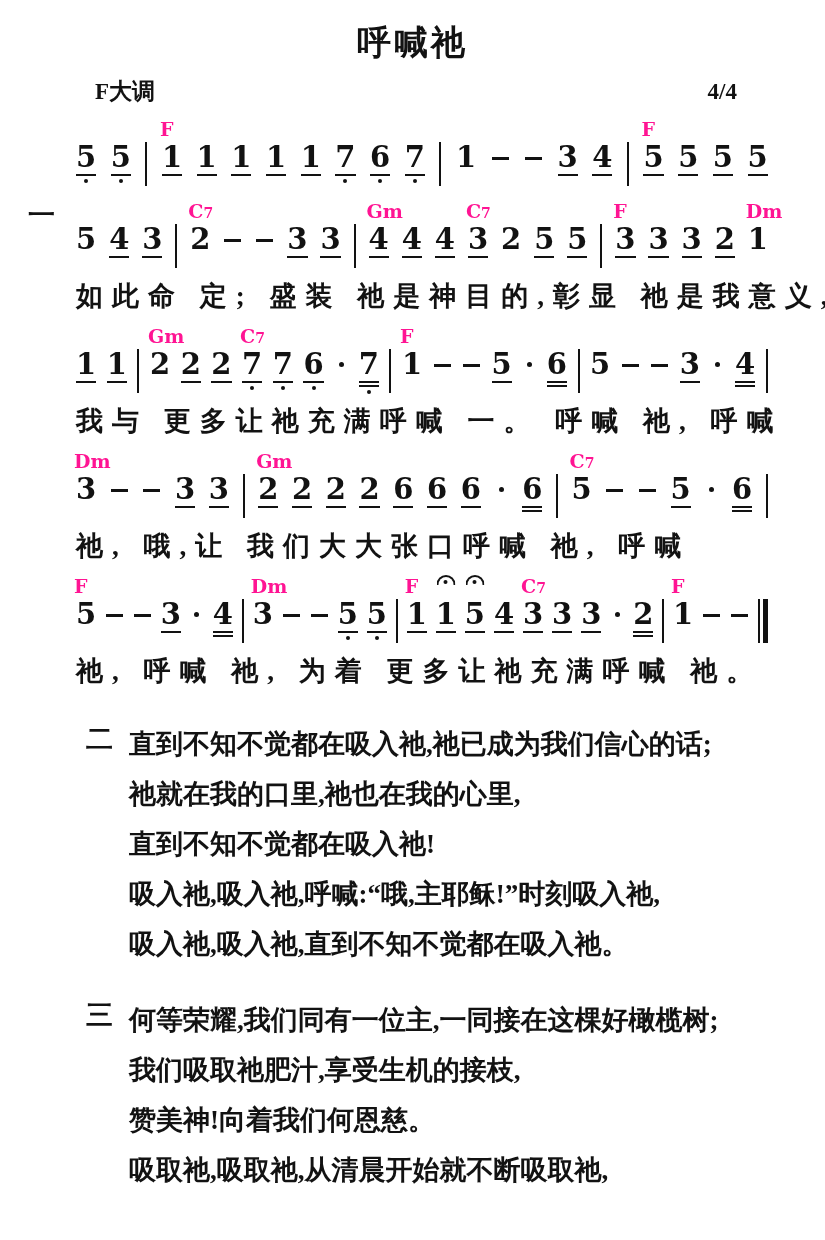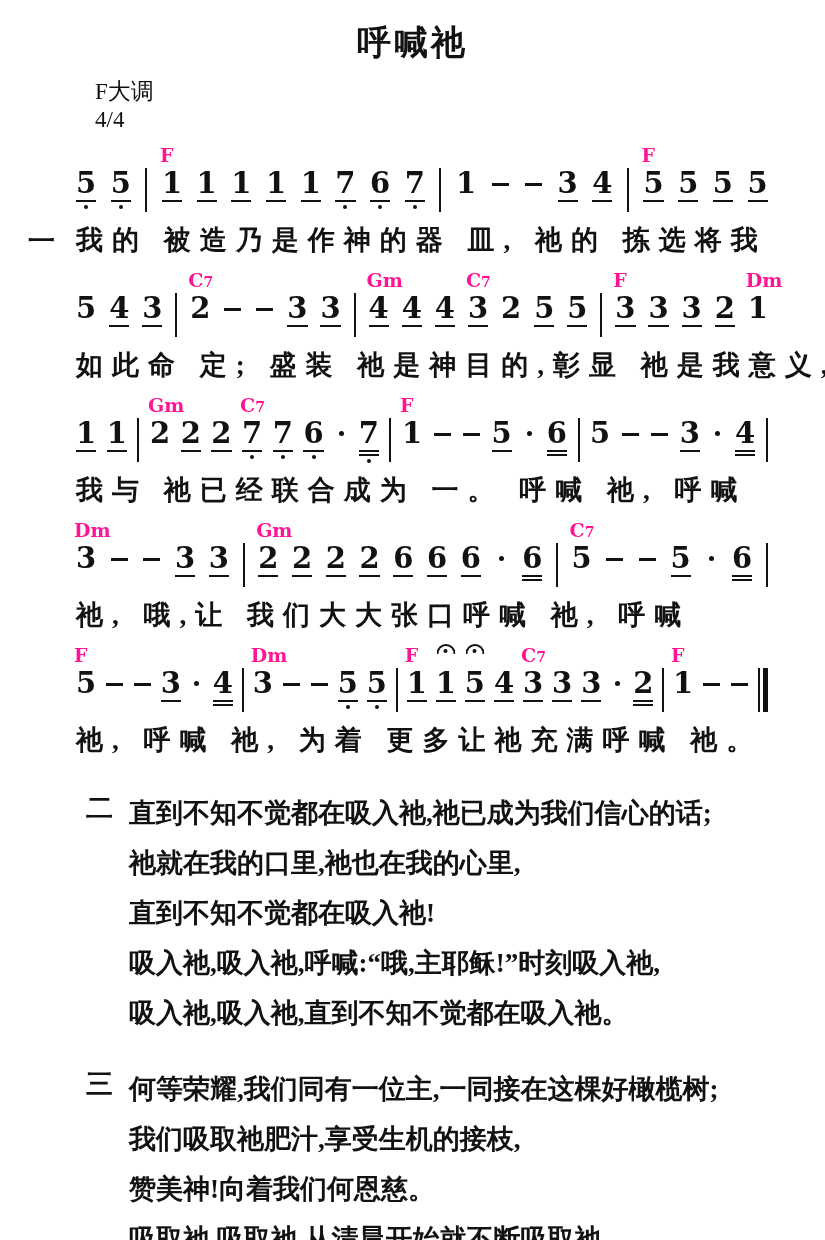--- a/index.html
+++ b/index.html
@@ -8,21 +8,21 @@
     font-family:"Liberation Serif","DejaVu Serif",serif;
     overflow:hidden; position:relative;
   }
   
   .title {
     text-align:center; font-size:34px; font-weight:700;
     padding-top:20px; letter-spacing:3px;
   }
   .meta-row {
     display:flex; justify-content:space-between; align-items:baseline;
-    margin:10px 88px 4px 95px; font-size:23px; font-weight:400;flex-direction:column;
+    margin:10px 88px 4px 95px; font-size:23px; font-weight:700;
   }
   
   .systems { margin-top:2px; }
   .system { margin-top:8px; }
   .music-line {
     display:flex; justify-content:space-between; align-items:flex-start;
     width:692px; margin-left:76px; padding-top:27px; position:relative;
   }
   .tok { position:relative; display:flex; flex-direction:column; align-items:center; min-width:14px; }
   .num {
@@ -191,21 +191,21 @@
             <span class="ul"></span>
           </span>
         </span>
         <span class="tok">
           <span class="num">5</span>
           <span class="under">
             <span class="ul"></span>
           </span>
         </span>
       </div>
-      <div class="lyric-line"><span class="sysmark">一</span><span class="lyr">我的 被造乃是作神的器 皿, 祂的 拣选将我</span></div>
+      <div class="lyric-line"><span class="sysmark">一</span></div>
     </div>
     <div class="system">
       <div class="music-line">
         <span class="tok">
           <span class="num">5</span>
           <span class="under"></span>
         </span>
         <span class="tok">
           <span class="num">4</span>
           <span class="under">
@@ -443,21 +443,21 @@
         </span>
         <span class="tok">
           <span class="num">4</span>
           <span class="under">
             <span class="ul"></span>
             <span class="ul"></span>
           </span>
         </span>
         <div class="bar"></div>
       </div>
-      <div class="lyric-line"><span class="lyr">我与 祂已经联合成为 一。 呼喊 祂, 呼喊</span></div>
+      <div class="lyric-line"><span class="lyr">我与 更多让祂充满呼喊 一。 呼喊 祂, 呼喊</span></div>
     </div>
     <div class="system">
       <div class="music-line">
         <span class="tok">
           <span class="chord" style="color: rgb(255, 20, 147);">Dm</span>
           <span class="num">3</span>
           <span class="under"></span>
         </span>
         <span class="tok dash">
           <span class="num">–</span>

